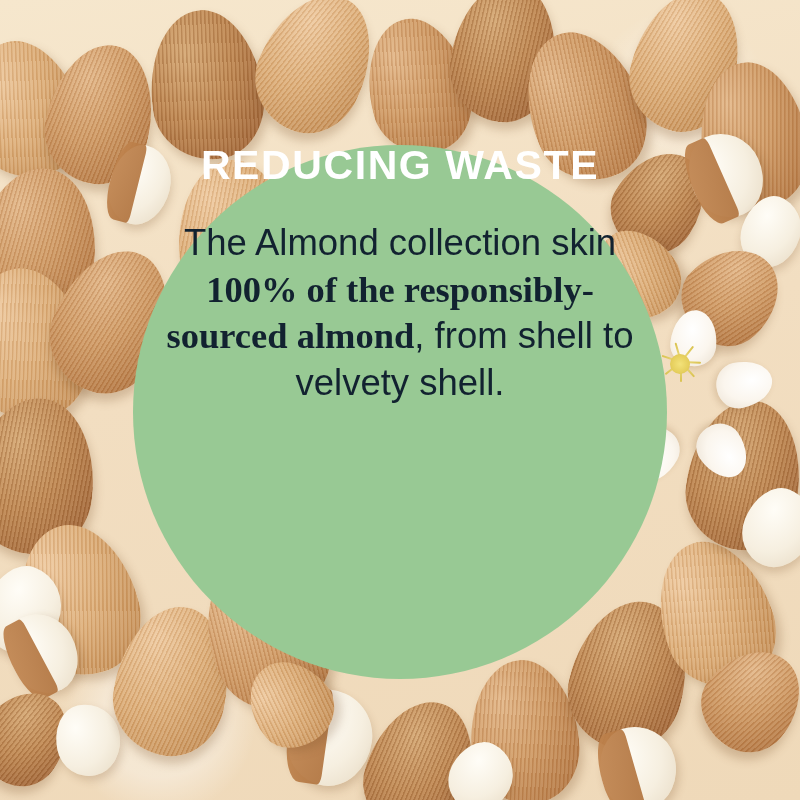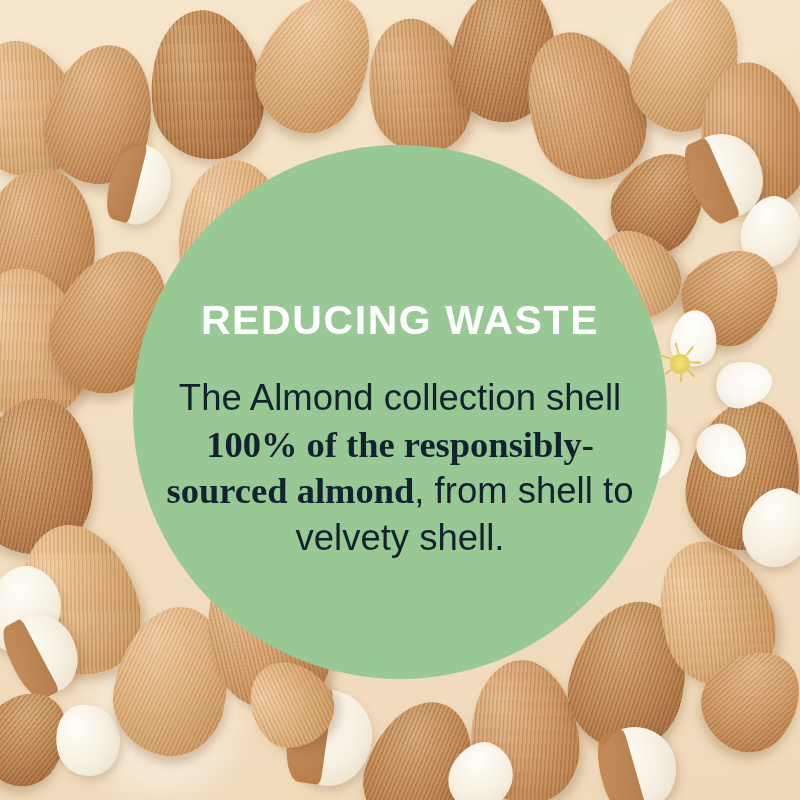--- a/index.html
+++ b/index.html
@@ -114,21 +114,20 @@
     height: 534px;
     border-radius: 50%;
     background: #98c994;
     display: flex;
     flex-direction: column;
     align-items: center;
     justify-content: flex-start;
   }
 
   .badge-heading {
-    margin-top: 155px;
     color: #ffffff;
     font-size: 41px;
     font-weight: 700;
     letter-spacing: 1.6px;
     line-height: 1;
     text-align: center;
     white-space: nowrap;
   }
 
   .badge-body {
@@ -210,21 +209,21 @@
       <div class="center"></div>
     </div>
 
   </div>
 
   <div class="badge-circle">
 
     <div class="badge-heading">REDUCING WASTE</div>
 
     <div class="badge-body">
-      <span>The Almond collection shell</span>
+      <span>The Almond collection skin</span>
       <b>100% of the responsibly-</b>
       <b>sourced almond</b><span>, from shell</span>
       <span>to velvety shell.</span>
     </div>
 
   </div>
 
 </div>
 
 </body></html>

